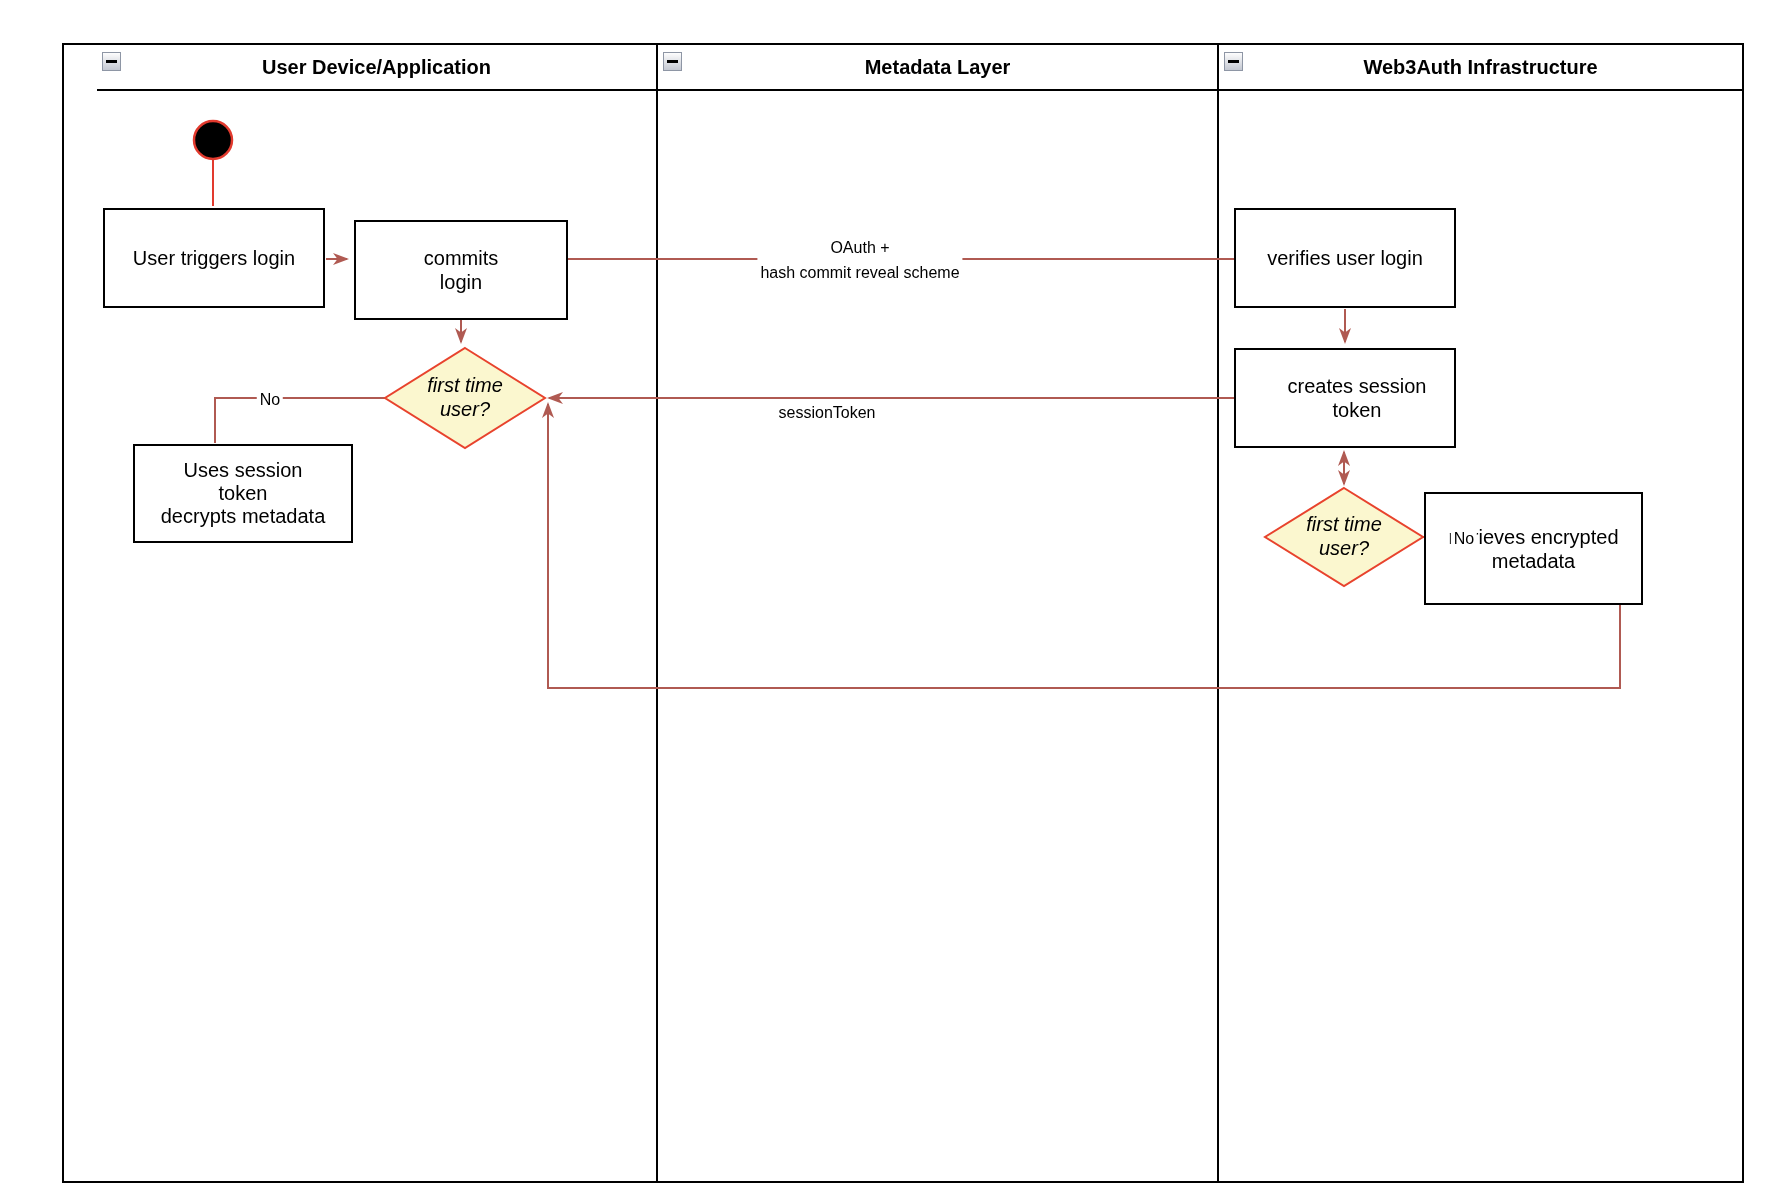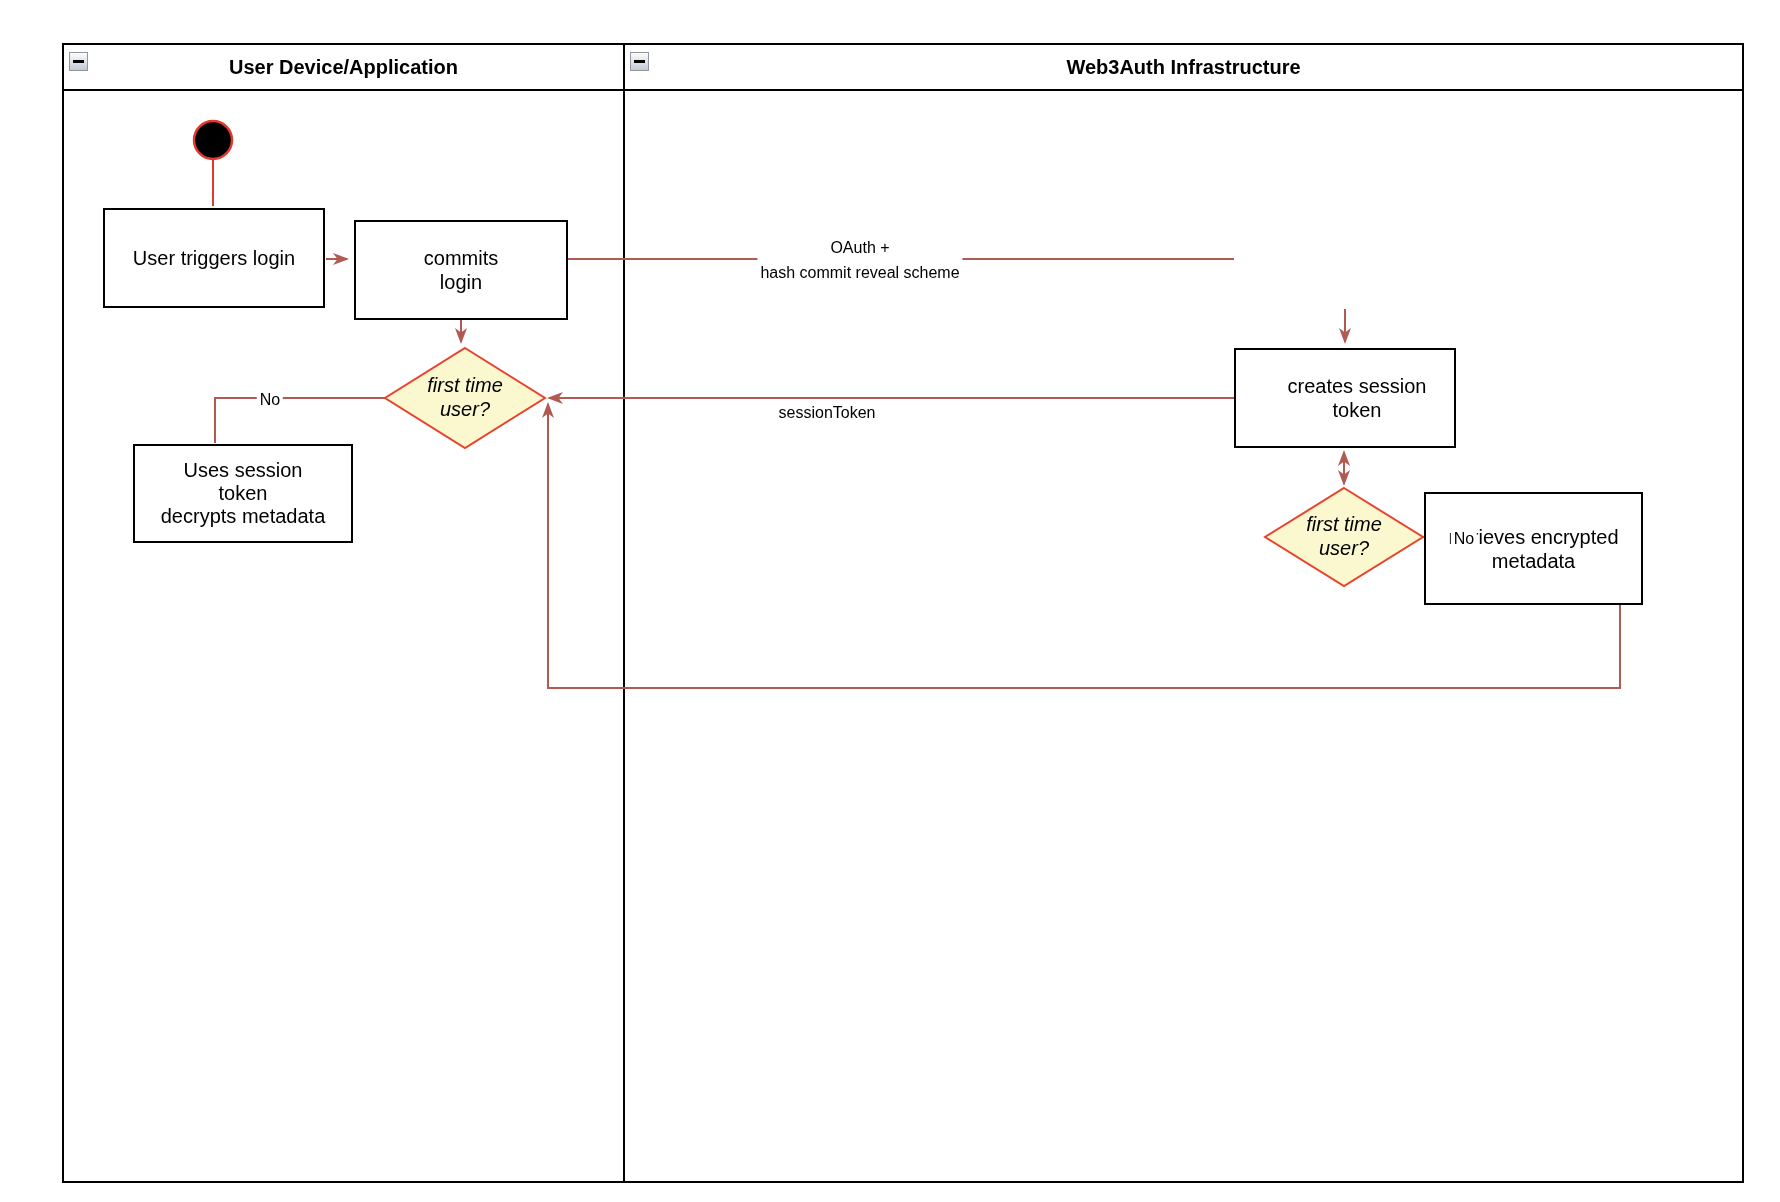--- a/index.html
+++ b/index.html
@@ -4,21 +4,21 @@
 <style>
   :root{
     --flow-arrow:#b05a52; --start-accent:#e23a2e;
     --diamond-fill:#fbf7cf; --diamond-stroke:#e8432d; --frame:#000000;
   }
   html,body{margin:0;padding:0;background:#ffffff;}
   #stage{position:relative;width:1780px;height:1202px;background:#ffffff;overflow:hidden;
          font-family:"Liberation Sans", sans-serif;color:#000;}
   
   #frame{position:absolute;left:62px;top:43px;width:1682px;height:1140px;
-         border:2px solid var(--frame);box-sizing:border-box;display:flex;z-index:0;}
+         border:2px solid var(--frame);box-sizing:border-box;display:flex;z-index:0;padding-left:33px;}
   .lane{height:100%;box-sizing:border-box;display:flex;flex-direction:column;}
   .lane.l1,.lane.l2{border-right:2px solid var(--frame);}
   .lane.l1{width:561px;} .lane.l2{width:561px;} .lane.l3{flex:1;}
   .lane-header{position:relative;height:46px;border-bottom:2px solid var(--frame);
                box-sizing:border-box;display:flex;align-items:center;justify-content:center;}
   .lane-title{font-size:20px;font-weight:bold;}
   .collapse-btn{position:absolute;left:5px;top:7px;width:19px;height:19px;box-sizing:border-box;
                 border:1px solid #8e96a5;background:linear-gradient(#fdfdfd,#c4c8d2);
                 display:flex;align-items:center;justify-content:center;cursor:pointer;}
   .collapse-btn .bar{width:11px;height:3px;background:#000;}
@@ -52,20 +52,29 @@
 
 <div id="stage">
 
   <div id="frame">
     <div class="lane l1">
       <div class="lane-header">
         <div class="collapse-btn">
           <div class="bar"></div>
         </div>
         <div class="lane-title">User Device/Application</div>
+      </div>
+      <div class="lane-body"></div>
+    </div>
+    <div class="lane l2">
+      <div class="lane-header">
+        <div class="collapse-btn">
+          <div class="bar"></div>
+        </div>
+        <div class="lane-title">Metadata Layer</div>
       </div>
       <div class="lane-body"></div>
     </div>
     <div class="lane l3">
       <div class="lane-header">
         <div class="collapse-btn">
           <div class="bar"></div>
         </div>
         <div class="lane-title">Web3Auth Infrastructure</div>
       </div>
@@ -104,20 +113,21 @@
     <polygon points="465,348 545,398 465,448 385,398" style="fill:var(--diamond-fill);stroke:var(--diamond-stroke);stroke-width:2"></polygon>
     <polygon points="1344,488 1423,537 1344,586 1265,537" style="fill:var(--diamond-fill);stroke:var(--diamond-stroke);stroke-width:2"></polygon>
   </svg>
 
   <div class="node" id="lbl-box-a">User triggers login</div>
   <div class="node" id="lbl-box-b">commits
 login</div>
   <div class="node" id="lbl-box-c">Uses session
 token
 decrypts metadata</div>
+  <div class="node" id="lbl-box-d">verifies user login</div>
   <div class="node" id="lbl-box-e">creates session
 token</div>
   <div class="node" id="lbl-box-f">retrieves encrypted
 metadata</div>
 
   <div class="diamond-label" id="lbl-dec-1">first time
 user?</div>
   <div class="diamond-label" id="lbl-dec-2">first time
 user?</div>
 

